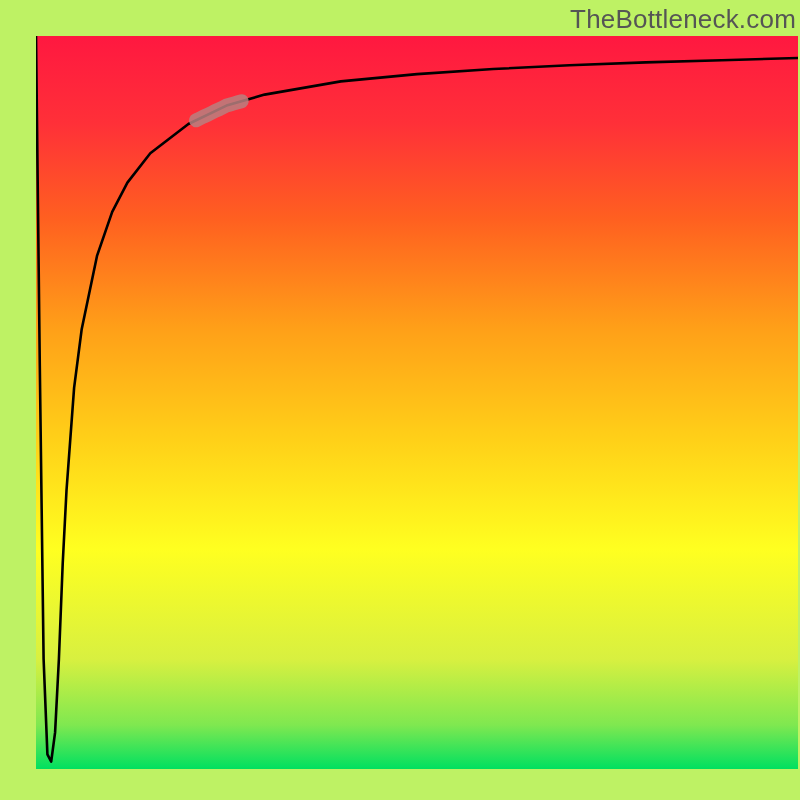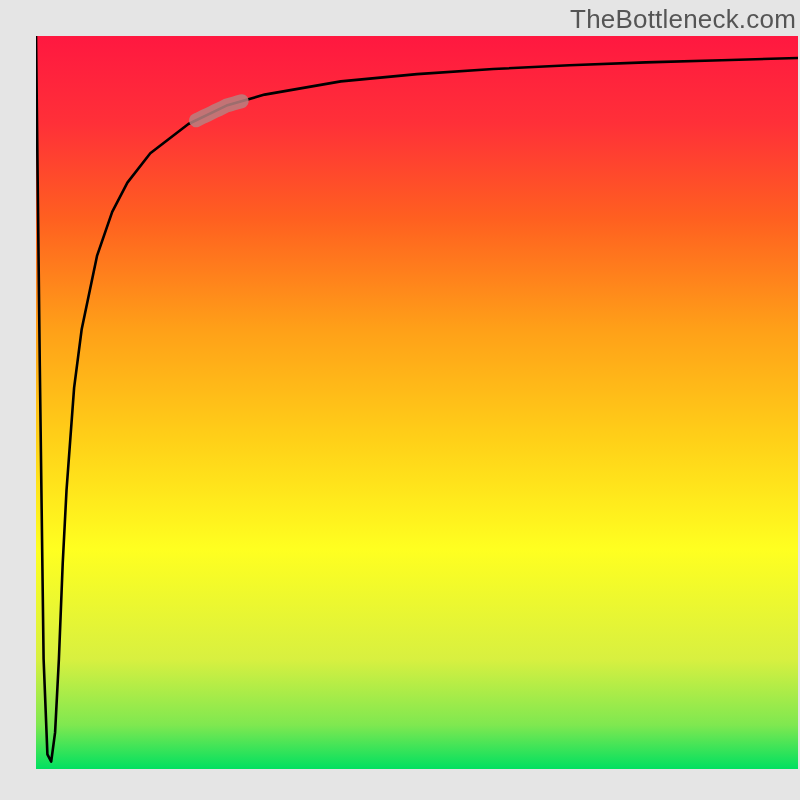--- a/index.html
+++ b/index.html
@@ -8,21 +8,21 @@
     width: 800px;
     height: 800px;
     overflow: hidden;
     background: #000;
     font-family: Arial, Helvetica, sans-serif;
   }
   .frame {
     position: relative;
     width: 800px;
     height: 800px;
-    background: #e5e5e5;
+    background: #bef264;
   }
   .plot-area {
     position: absolute;
     left: 36px;
     top: 36px;
     width: 762px;
     height: 733px;
     
     background: linear-gradient(to top,
       #00e060 0%,

